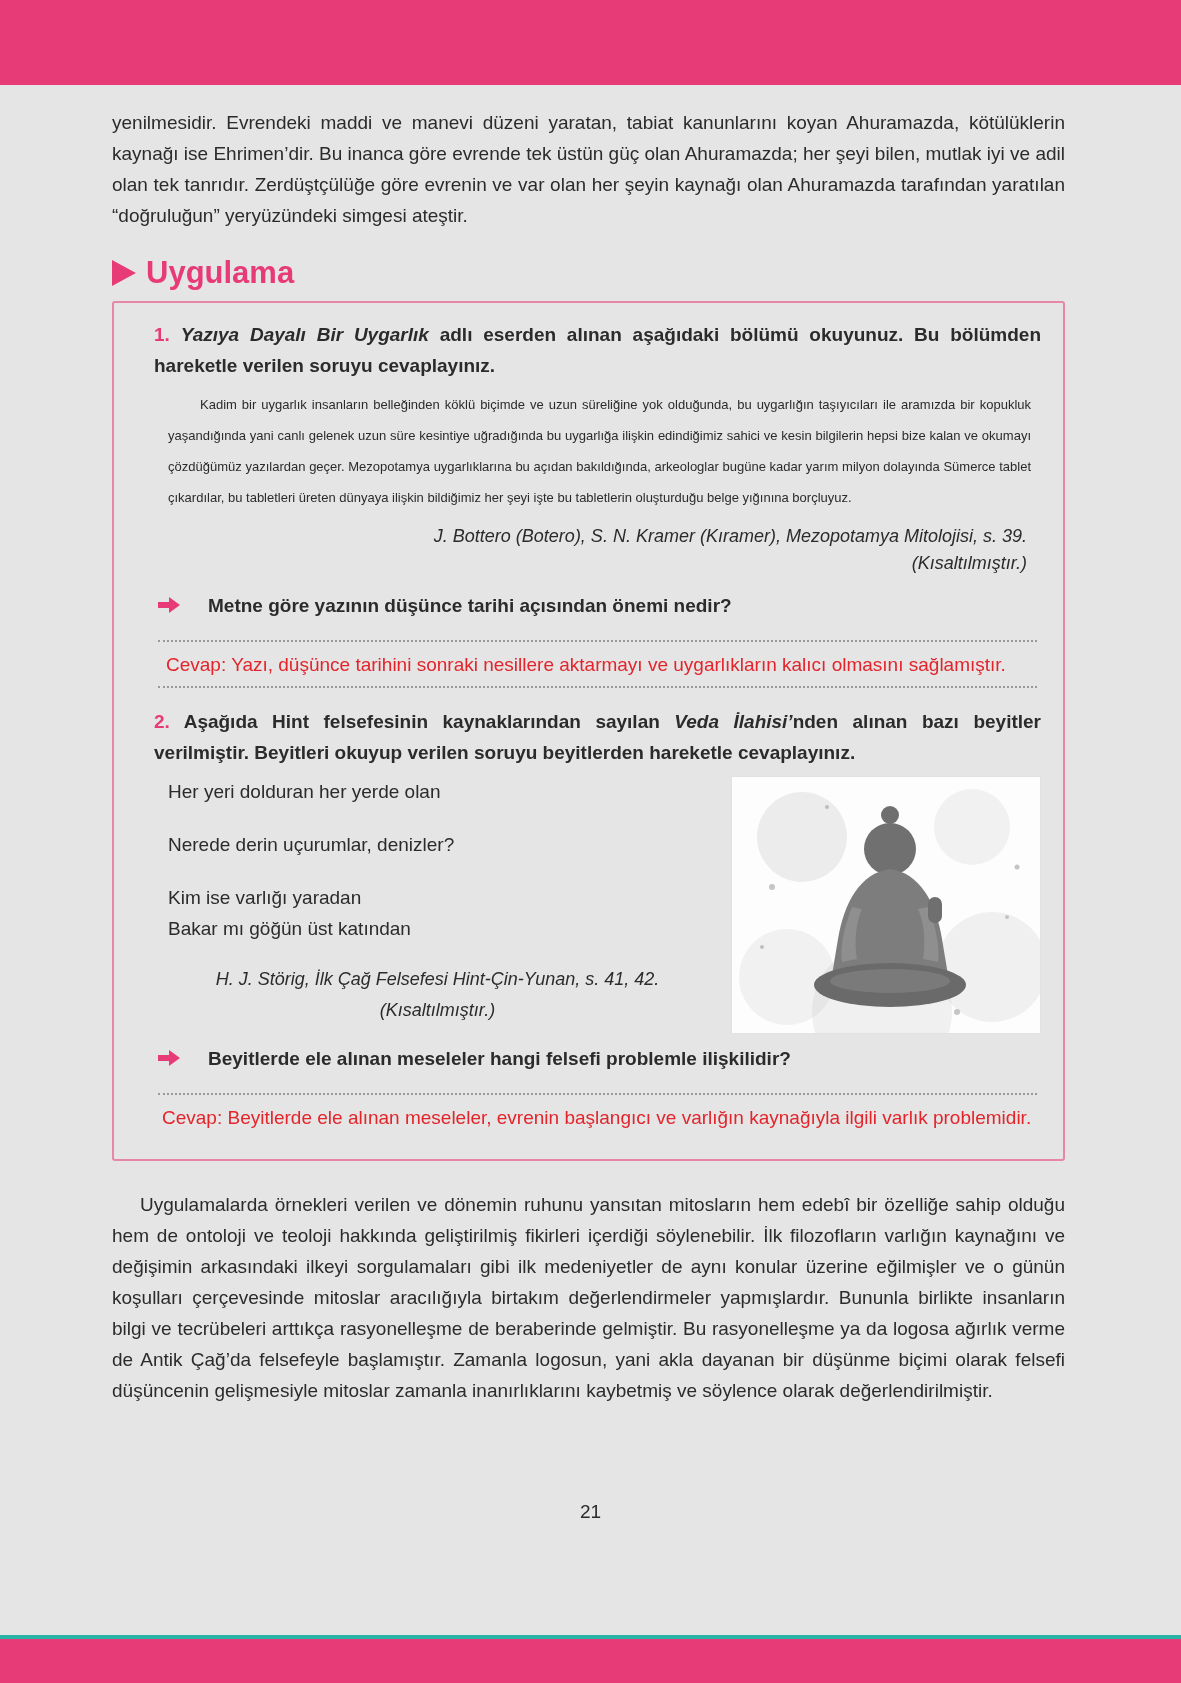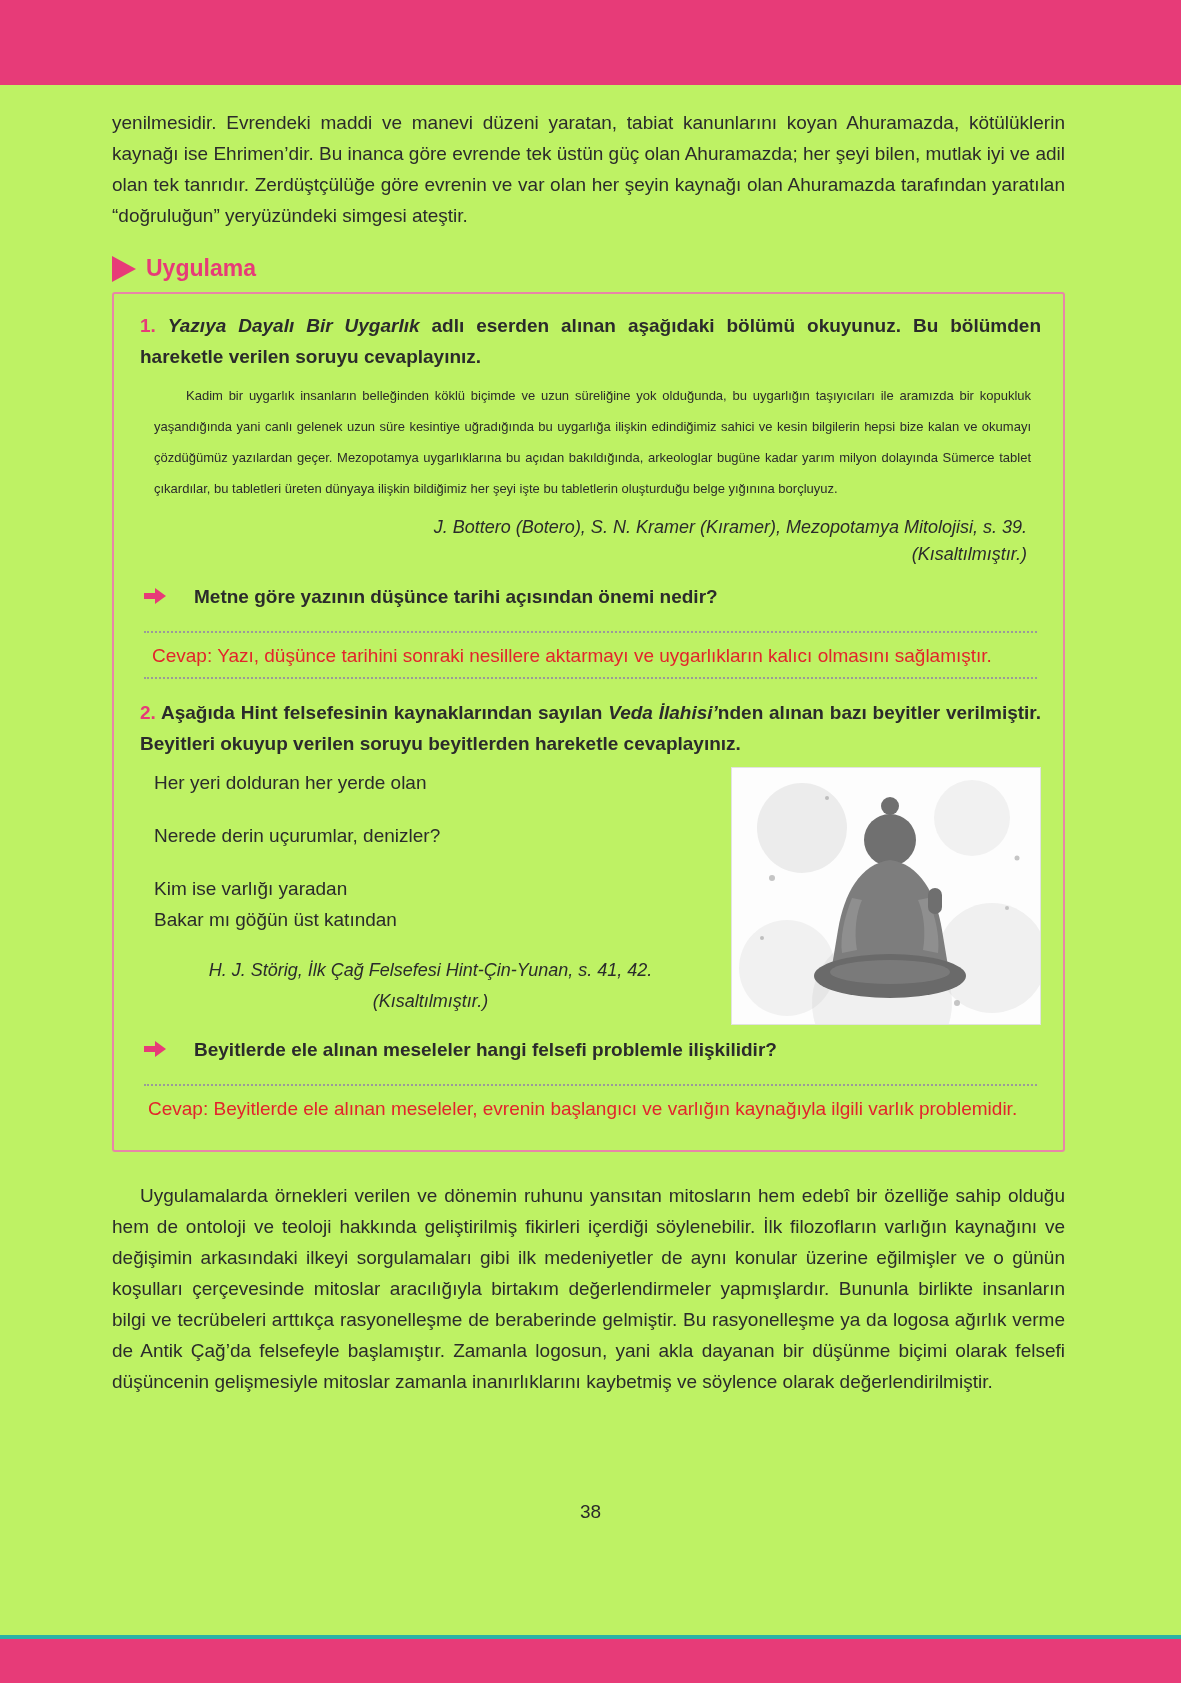--- a/index.html
+++ b/index.html
@@ -1,41 +1,41 @@
 <!DOCTYPE html>
 <html lang="tr"><head>
 <meta charset="utf-8">
 <style>
   * { margin:0; padding:0; box-sizing:border-box; }
   html,body { background:#ffffff; }
   body { font-family:"Liberation Sans","DejaVu Sans",sans-serif; color:#2b2b2b; }
   .page {
     position:relative; width:1181px; height:1683px; margin:0 auto;
-    background:#bef264; overflow:hidden;
+    background:#e5e5e5; overflow:hidden;
   }
   .topbar { position:absolute; top:0; left:0; width:100%; height:85px; background:#e73b78; }
   .bottombar { position:absolute; bottom:0; left:0; width:100%; height:44px; background:#e73b78; }
   .bottombar .teal-line { position:absolute; top:-4px; left:0; width:100%; height:4px; background:#2ab3a6; }
   .content { position:absolute; top:107px; left:112px; width:953px; }
   .body-text { font-size:19px; line-height:31px; text-align:justify; }
   .indent { text-indent:28px; }
   .mb12 { margin-bottom:12px; }
   .mb26 { margin-bottom:26px; }
   b.strong { font-weight:bold; }
 
   .uygulama-header { display:flex; align-items:center; gap:10px; margin:24px 0 10px 0; }
   .tri {
     width:0; height:0; border-top:13px solid transparent; border-bottom:13px solid transparent;
     border-left:24px solid #e73b78; display:inline-block;
   }
-  .uygulama-title { color:#e73b78; font-weight:bold; font-size:23px; }
+  .uygulama-title { color:#e73b78; font-weight:bold; font-size:31px; }
 
   .exercise-box {
     border:2px solid #e886a8; border-radius:3px;
-    padding:16px 22px 20px 26px; margin-bottom:28px;
+    padding:16px 22px 20px 40px; margin-bottom:28px;
   }
   .ex-heading { font-size:19px; line-height:31px; font-weight:bold; text-align:justify; margin-bottom:8px; }
   .num { color:#e73b78; font-weight:bold; }
   .it { font-style:italic; }
   .passage { font-size:13px; line-height:31px; text-align:justify; text-indent:32px; padding:0 10px 0 14px; margin-bottom:10px; }
   .citation { font-size:18px; line-height:27px; font-style:italic; text-align:right; padding-right:14px; }
   .citation-small { font-size:18px; line-height:27px; font-style:italic; text-align:right; padding-right:14px; margin-bottom:14px; }
 
   .question-row { display:flex; align-items:flex-start; gap:28px; margin:10px 0 12px 4px; }
   .q-arrow { flex:0 0 auto; margin-top:6px; }
@@ -152,19 +152,19 @@
 
       <div class="dotted-line"></div>
       <div class="answer">Cevap: Beyitlerde ele alınan meseleler, evrenin başlangıcı ve varlığın kaynağıyla ilgili varlık problemidir.</div>
 
     </div>
 
     <p class="body-text indent closing">Uygulamalarda örnekleri verilen ve dönemin ruhunu yansıtan mitosların hem edebî bir özelliğe sahip olduğu hem de ontoloji ve teoloji hakkında geliştirilmiş fikirleri içerdiği söylenebilir. İlk filozofların varlığın kaynağını ve değişimin arkasındaki ilkeyi sorgulamaları gibi ilk medeniyetler de aynı konular üzerine eğilmişler ve o günün koşulları çerçevesinde mitoslar aracılığıyla birtakım değerlendirmeler yapmışlardır. Bununla birlikte insanların bilgi ve tecrübeleri arttıkça rasyonelleşme de beraberinde gelmiştir. Bu rasyonelleşme ya da logosa ağırlık verme de Antik Çağ’da felsefeyle başlamıştır. Zamanla logosun, yani akla dayanan bir düşünme biçimi olarak felsefi düşüncenin gelişmesiyle mitoslar zamanla inanırlıklarını kaybetmiş ve söylence olarak değerlendirilmiştir.</p>
 
   </div>
 
-  <div class="page-number">38</div>
+  <div class="page-number">21</div>
 
   <div class="bottombar">
     <div class="teal-line"></div>
   </div>
 
 </div>
 
 </body></html>

